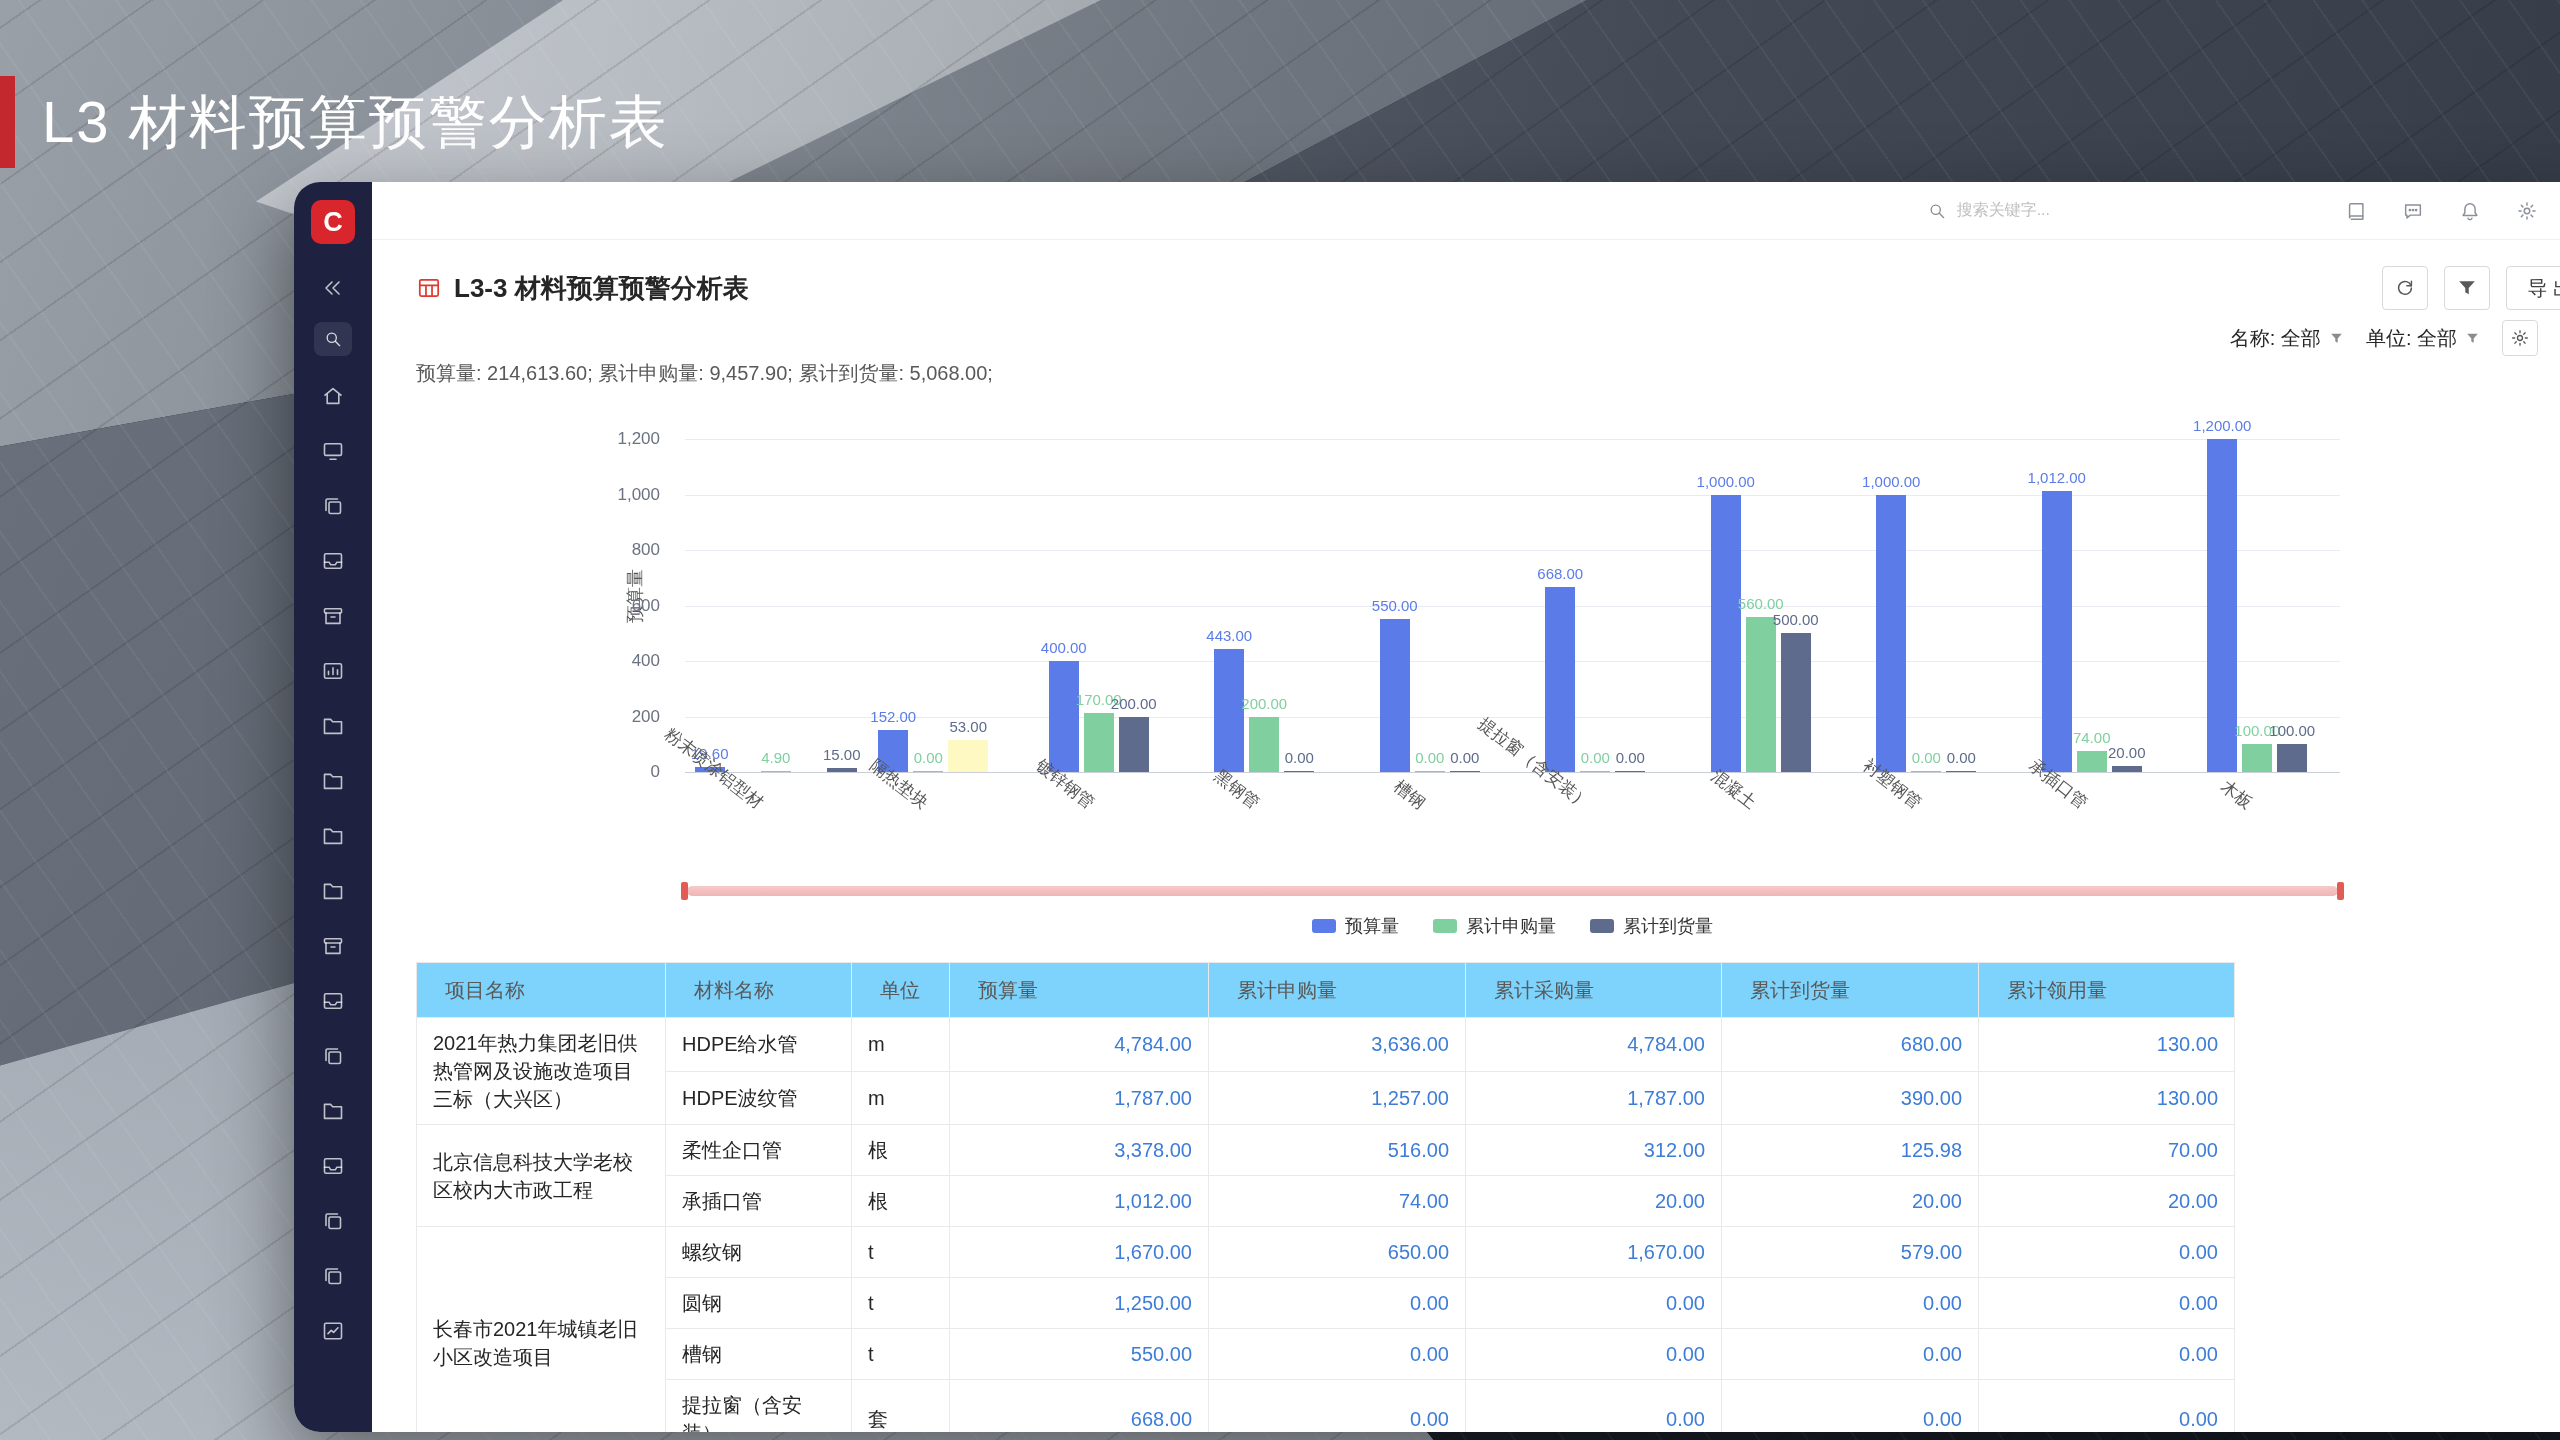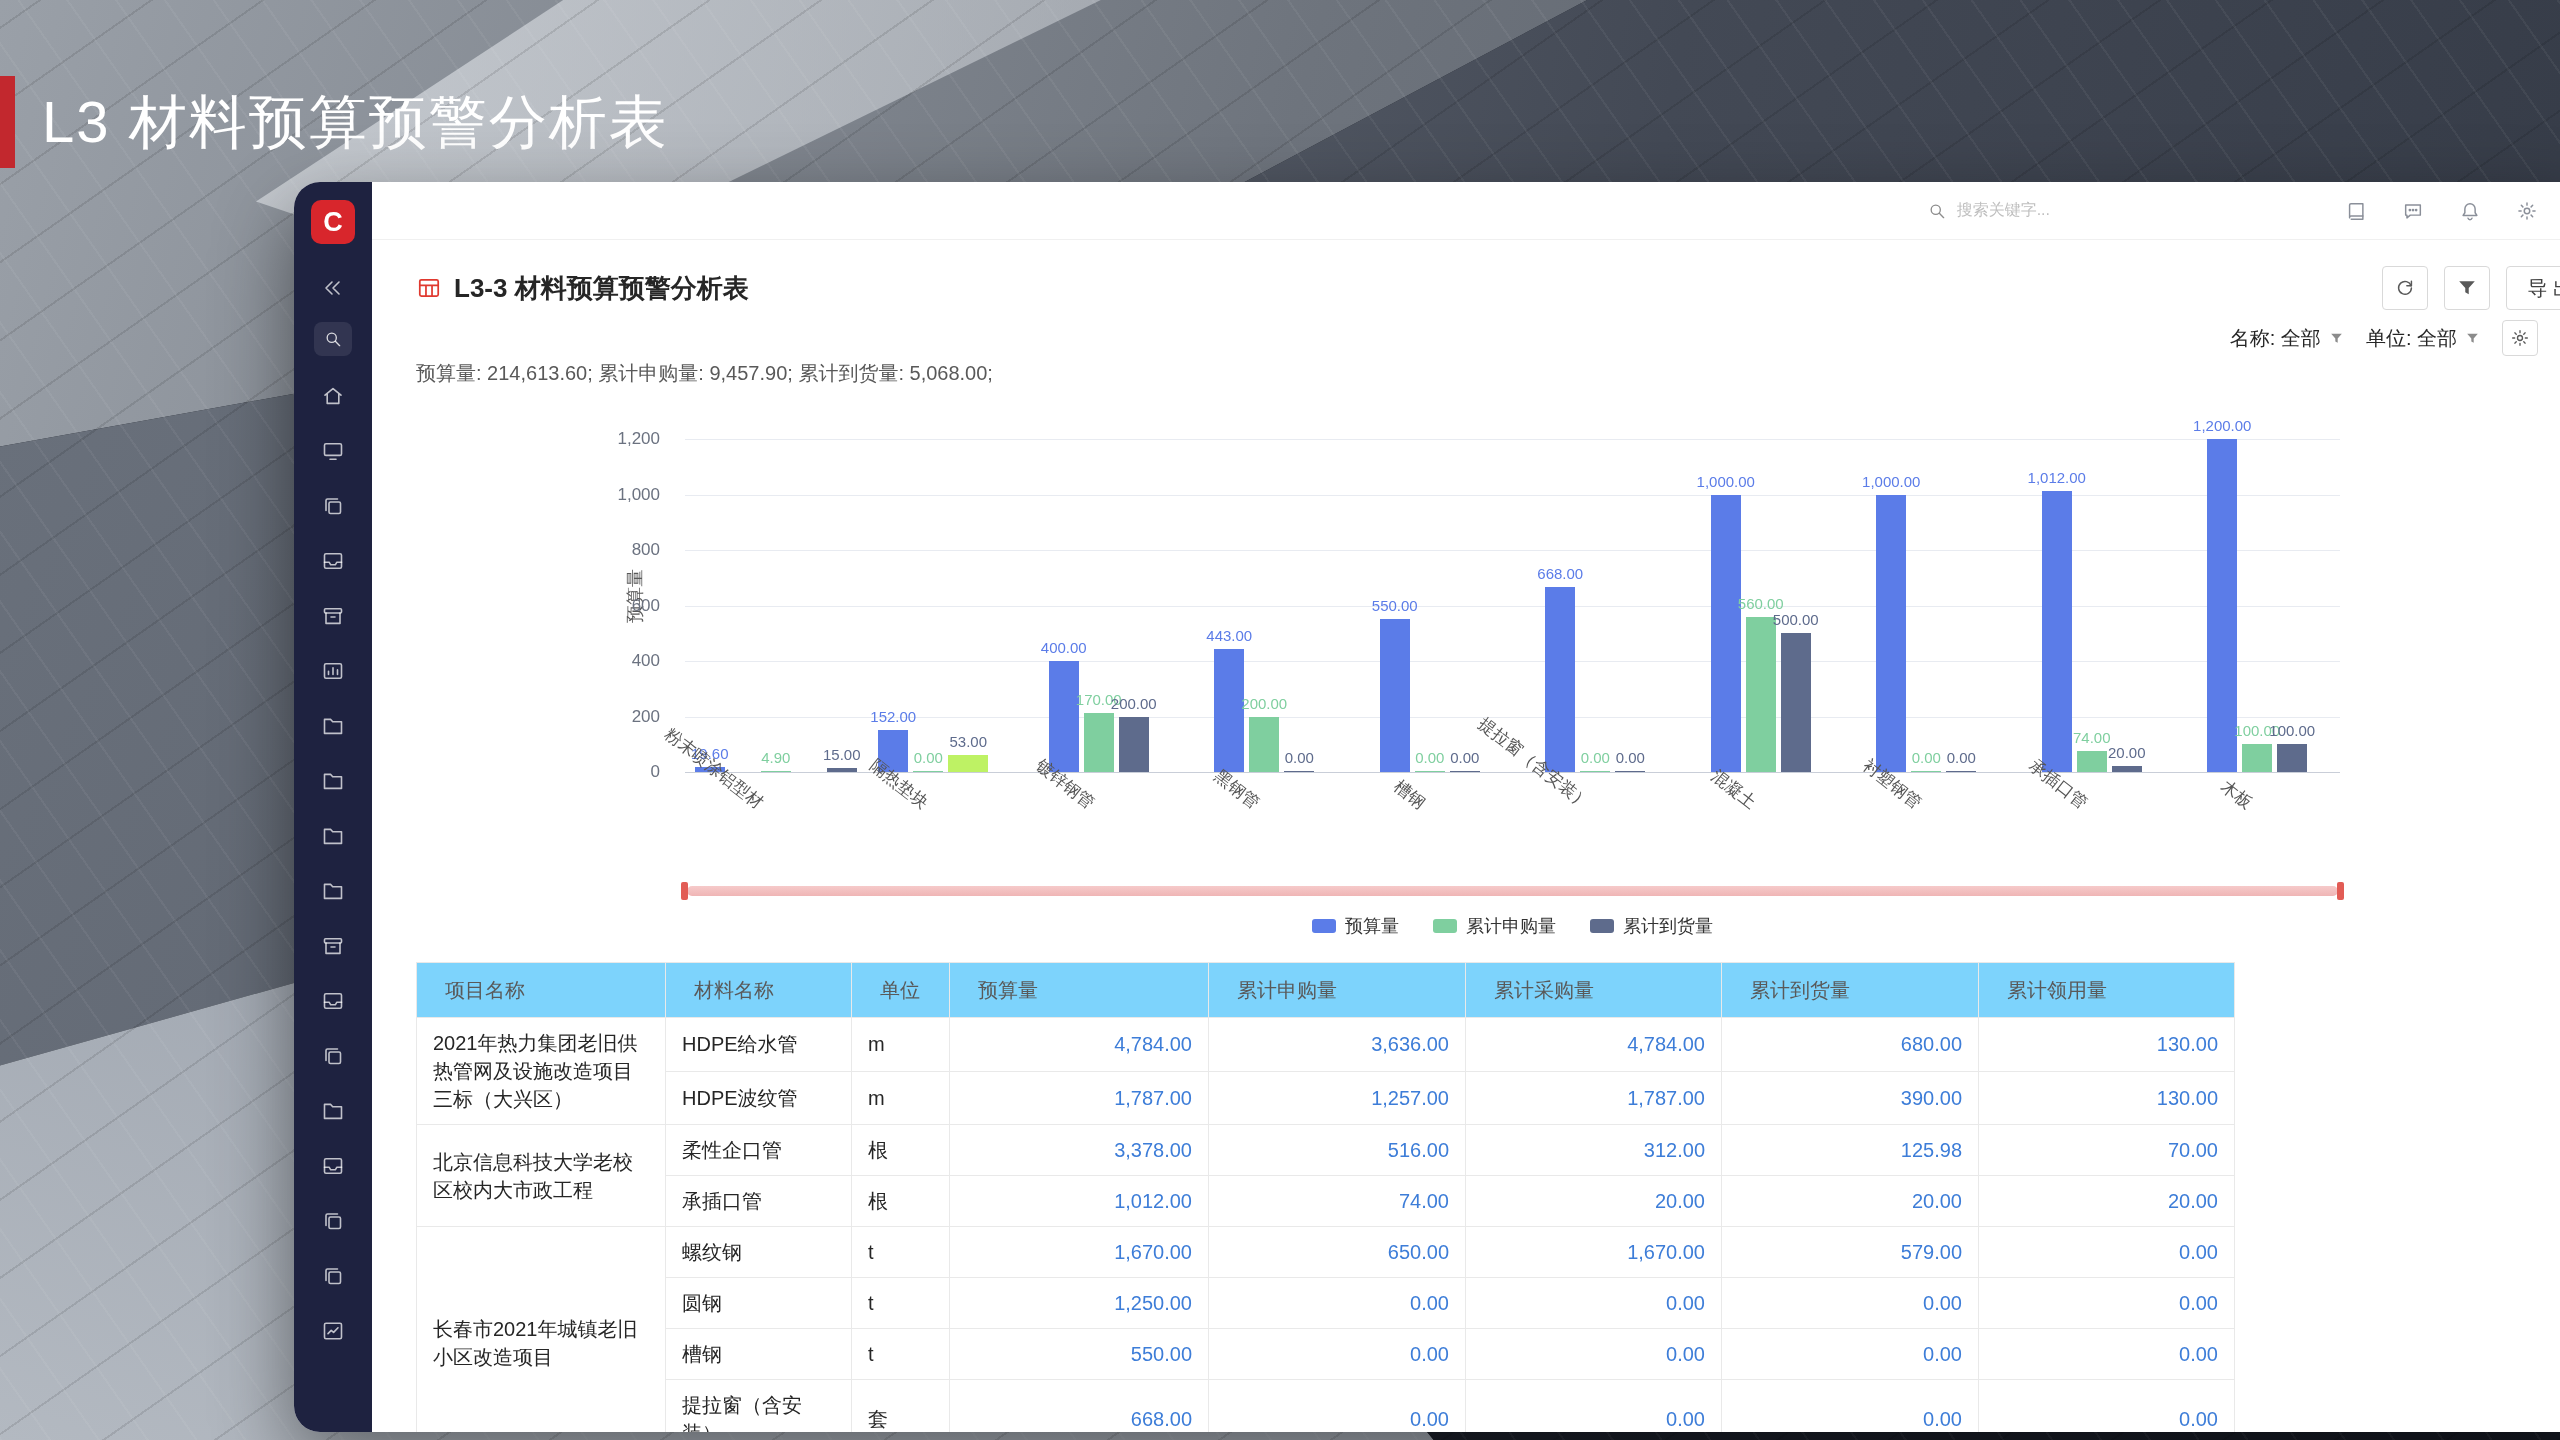--- a/index.html
+++ b/index.html
@@ -355,21 +355,21 @@
               <span class="val" style="color: rgb(94, 107, 140);">15.00</span>
             </div>
           </div>
           <div class="bar-group" style="left: 165.5px; width: 165.5px;">
             <div class="bar" style="height: 42.18px; background: rgb(91, 124, 232);">
               <span class="val" style="color: rgb(91, 124, 232);">152.00</span>
             </div>
             <div class="bar" style="height: 1.5px; background: rgb(127, 207, 159);">
               <span class="val" style="color: rgb(127, 207, 159);">0.00</span>
             </div>
-            <div class="bar" style="height: 17px; background: #bef264; padding-left: 40px;">
+            <div class="bar" style="height: 32px; background: #fef9c3; padding-left: 40px;">
               <span class="val" style="color: rgb(94, 107, 140);">53.00</span>
             </div>
           </div>
           <div class="bar-group" style="left: 331px; width: 165.5px; align-items: flex-end;">
             <div class="bar" style="height: 111px; background: rgb(91, 124, 232);">
               <span class="val" style="color: rgb(91, 124, 232);">400.00</span>
             </div>
             <div class="bar" style="height: 59px; background: rgb(127, 207, 159);">
               <span class="val" style="color: rgb(127, 207, 159);">170.00</span>
             </div>

